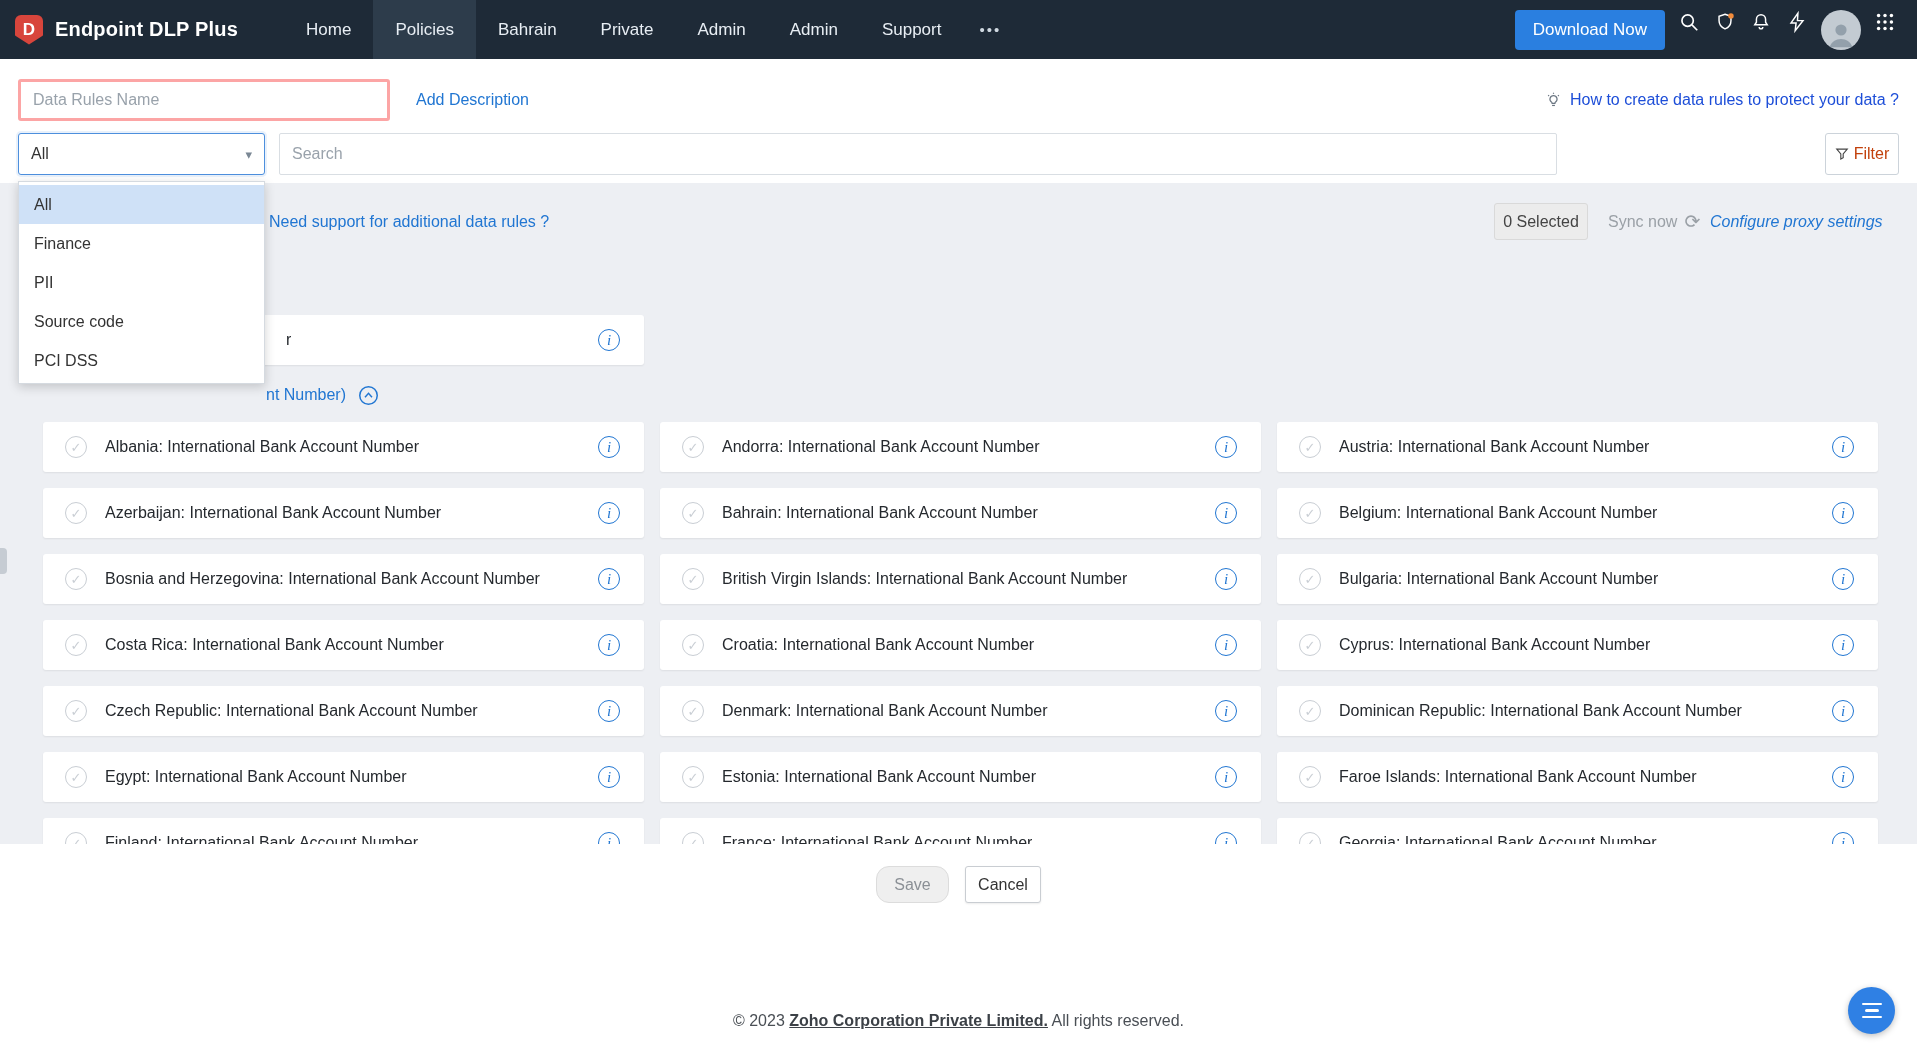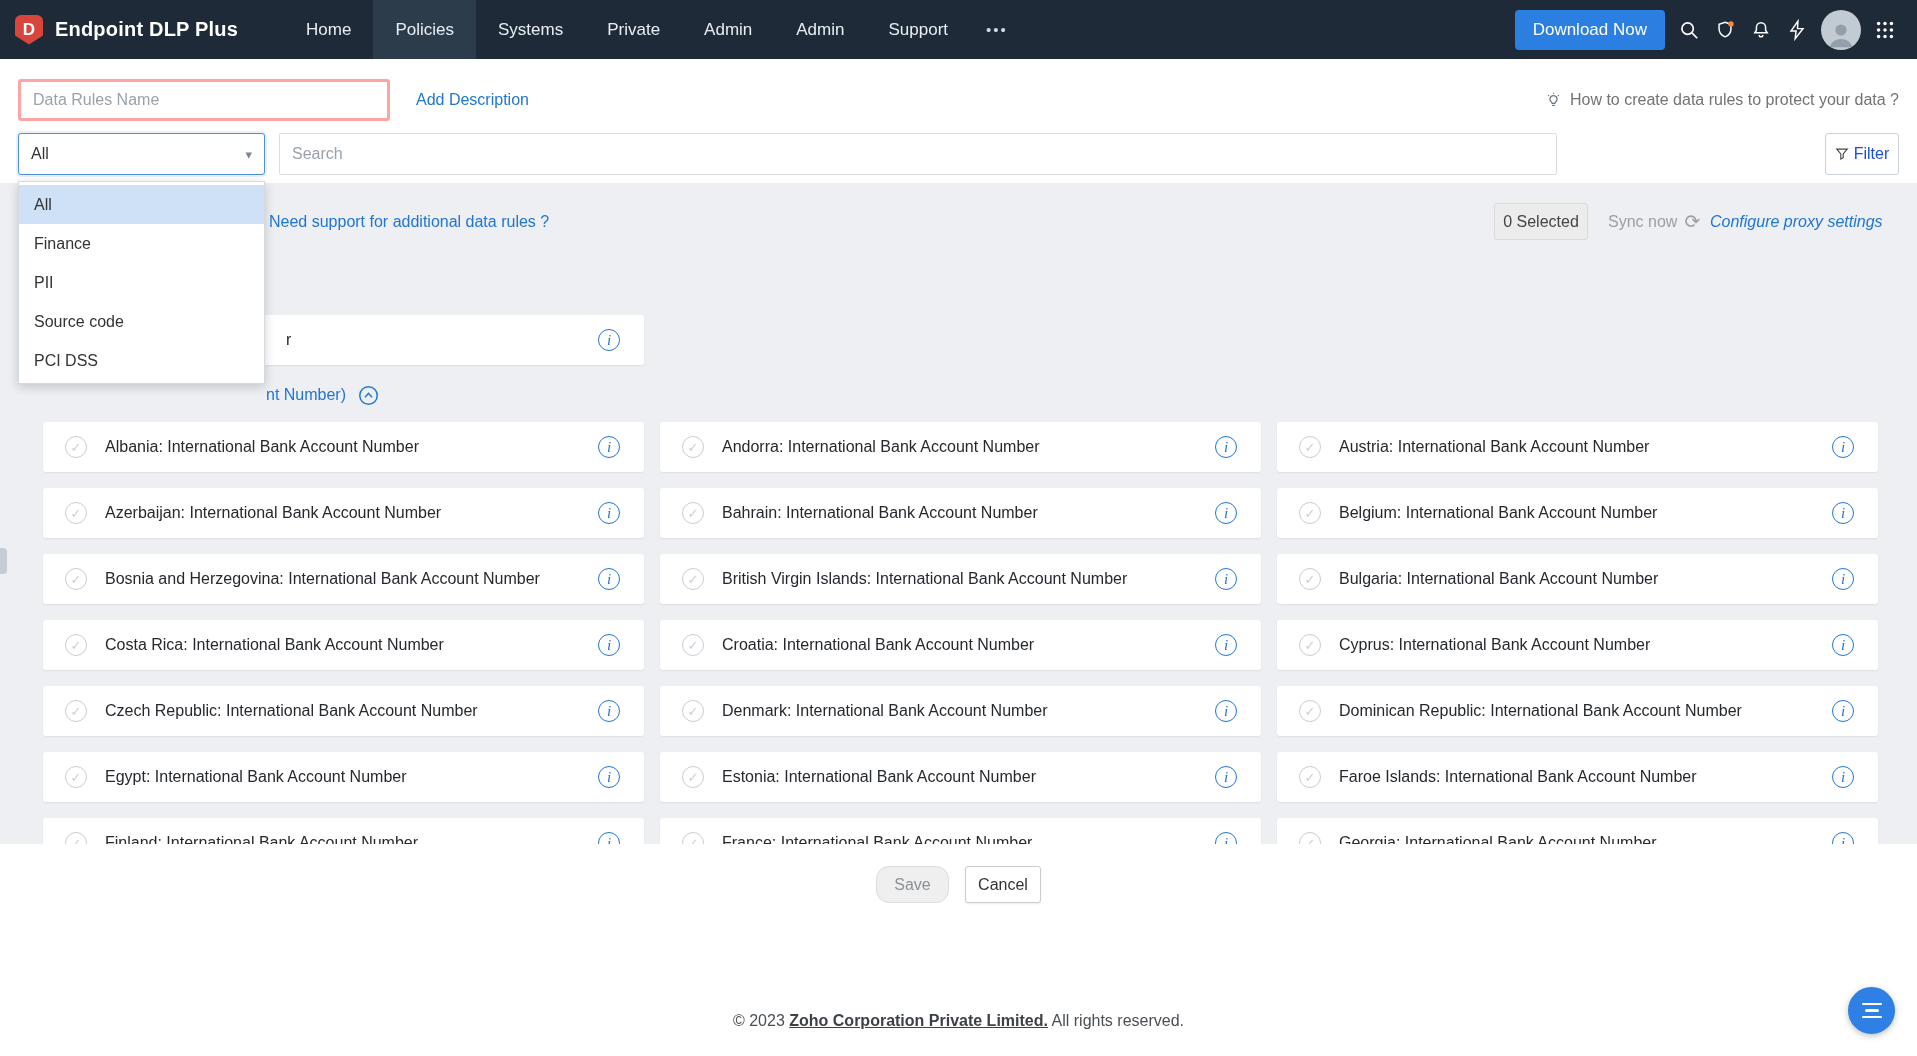--- a/index.html
+++ b/index.html
@@ -13,51 +13,51 @@
   .brand { display:flex; align-items:center; margin-left:15px; }
   .brand-logo { width:28px; height:30px; background:#d8453c; border-radius:6px 6px 10px 10px;
                 clip-path:polygon(0 0,100% 0,100% 70%,50% 100%,0 70%);
                 display:flex; align-items:center; justify-content:center;
                 color:#fff; font-weight:bold; font-size:17px; }
   .brand-name { color:#fff; font-size:20px; font-weight:bold; margin-left:12px; letter-spacing:.2px; }
   .nav-list { display:flex; height:59px; margin-left:46px; }
   .nav-item { display:flex; align-items:center; padding:0 22px; color:#e8eef4; font-size:17px; cursor:pointer; }
   .nav-item.active { background:#2d3c4b; }
   .nav-more { display:flex; align-items:center; padding:0 16px; color:#cfd8e0; font-size:15px; letter-spacing:2px; cursor:pointer; }
-  .nav-right { margin-left:auto; display:flex; align-items:center; gap:12px; margin-right:20px; }
+  .nav-right { margin-left:auto; display:flex; align-items:flex-start; gap:12px; margin-right:20px; }
   .download-btn { background:#2a7fe0; color:#fff; border:none; border-radius:4px; font-size:17px;
                   padding:10px 18px; font-family:inherit; cursor:pointer; }
   .nav-icon { width:24px; height:24px; display:flex; align-items:center; justify-content:center; cursor:pointer; position:relative; }
   .nav-icon svg { width:22px; height:22px; }
   .avatar { width:40px; height:40px; border-radius:50%; background:#c3cbd2; overflow:hidden;
             display:flex; align-items:flex-end; justify-content:center; cursor:pointer; }
   .avatar svg { width:32px; height:32px; }
 
   
   .toolbar { position:absolute; top:59px; left:0; width:100%; height:124px; background:#fff; z-index:5; }
   .name-input { position:absolute; left:18px; top:20px; width:372px; height:42px;
                 border:3px solid #fca5a5; border-radius:3px; padding:0 12px; font-size:16px;
                 font-family:inherit; color:#333; outline:none; }
   .name-input::placeholder { color:#99a2ab; }
   .add-desc { position:absolute; left:416px; top:20px; height:42px; display:flex; align-items:center;
               color:#2176d2; font-size:16px; cursor:pointer; text-decoration:none; }
   .help-link { position:absolute; right:18px; top:20px; height:42px; display:flex; align-items:center; gap:8px;
-               color:#737373; font-size:16px; cursor:pointer; }
+               color:#1d4ed8; font-size:16px; cursor:pointer; }
   .dd-button { position:absolute; left:18px; top:74px; width:247px; height:42px; background:#fff;
                border:1px solid #4d8fdd; border-radius:3px; display:flex; align-items:center;
                padding:0 12px; font-size:16px; color:#333; cursor:pointer;
                box-shadow:0 0 0 2px rgba(77,143,221,.12); }
   .dd-caret { margin-left:auto; color:#7a8794; font-size:13px; }
   .search-input { position:absolute; left:279px; top:74px; width:1278px; height:42px;
                   border:1px solid #d9dee3; border-radius:2px; padding:0 12px; font-size:16px;
                   font-family:inherit; color:#333; outline:none; }
   .search-input::placeholder { color:#99a2ab; }
   .filter-btn { position:absolute; left:1825px; top:74px; width:74px; height:42px; background:#fff;
                 border:1px solid #ccd3da; border-radius:3px; display:flex; align-items:center;
-                justify-content:center; gap:5px; font-size:16px; color:#1d4ed8; cursor:pointer; font-family:inherit; }
+                justify-content:center; gap:5px; font-size:16px; color:#c2410c; cursor:pointer; font-family:inherit; }
 
   
   .dd-panel { position:absolute; left:18px; top:181px; width:247px; background:#fff;
               border:1px solid #d5dae0; box-shadow:0 3px 10px rgba(0,0,0,.18); z-index:60; padding:3px 0; }
   .dd-option { height:39px; display:flex; align-items:center; padding:0 15px; font-size:16px; color:#333; cursor:pointer; }
   .dd-option.selected { background:#cfe1f7; }
 
   
   .grey { position:absolute; top:183px; left:0; width:100%; height:661px; background:#edeff3; overflow:hidden; z-index:4; }
   .support-link { position:absolute; left:269px; top:20px; height:37px; display:flex; align-items:center;
@@ -115,21 +115,21 @@
 <div class="page">
 
   <div class="navbar">
     <div class="brand">
       <div class="brand-logo">D</div>
       <div class="brand-name">Endpoint DLP Plus</div>
     </div>
     <div class="nav-list" id="nav-list">
         <div class="nav-item">Home</div>
         <div class="nav-item active">Policies</div>
-        <div class="nav-item">Systems</div>
+        <div class="nav-item">Bahrain</div>
         <div class="nav-item">Private</div>
         <div class="nav-item">Admin</div>
         <div class="nav-item">Admin</div>
         <div class="nav-item">Support</div>
       </div>
     <div class="nav-more">•••</div>
     <div class="nav-right">
       <button class="download-btn">Download Now</button>
       <div class="nav-icon">
         <svg viewBox="0 0 24 24" fill="none" stroke="#fff" stroke-width="1.8">

